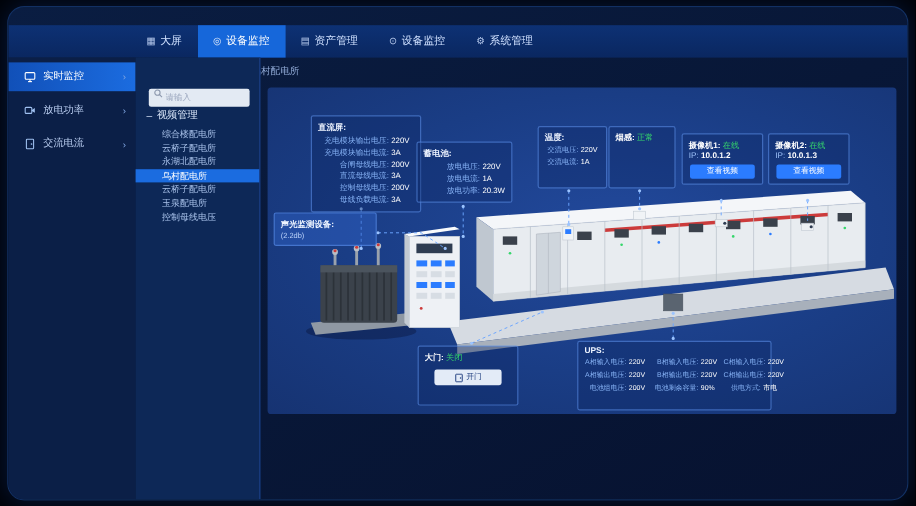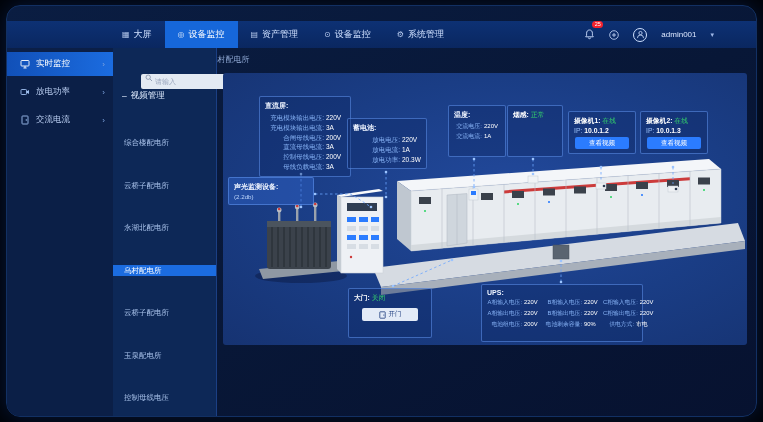--- a/index.html
+++ b/index.html
@@ -24,27 +24,27 @@
   .breadcrumb{position:absolute;left:114px;top:46px;height:14px;display:flex;align-items:center;gap:5px;font-size:8px;color:#93acd8;}
   
   .sidebar{position:absolute;left:0;top:42px;bottom:0;width:106px;background:#0b1f47;}
   .side-item{height:24px;display:flex;align-items:center;gap:6px;padding:0 8px 0 13px;font-size:8.5px;color:#b9cdf0;cursor:pointer;margin-top:4px;}
   .side-item svg{flex:0 0 auto;}
   .side-item .grow{flex:1;}
   .side-item .chev{font-size:8px;color:#7fa4e0;}
   .side-item.active{background:linear-gradient(90deg,#1150b8,#1b6ce0);color:#fff;}
   
   .treepanel{position:absolute;left:106px;top:42px;bottom:0;width:104px;background:#0d2857;border-right:1px solid #1b3f84;}
-  .search-wrap{position:absolute;left:11px;top:22px;width:84px;height:15px;margin-left:17px;}
+  .search-wrap{position:absolute;left:11px;top:22px;width:84px;height:15px;}
   .search-wrap input{width:100%;height:100%;border:none;border-radius:2px;background:#e3eaf3;font-size:7px;padding:0 3px 0 14px;color:#44506b;outline:none;}
   .search-wrap input::placeholder{color:#9aa6bd;}
   .search-wrap svg{position:absolute;left:4px;top:4px;}
   .tree-group{position:absolute;left:9px;top:42px;font-size:8.5px;color:#dce8fb;display:flex;gap:4px;align-items:center;cursor:pointer;}
   .tree-list{position:absolute;left:0;top:58px;width:100%;}
-  .tree-item{height:11.5px;line-height:11.5px;font-size:7.5px;color:#a9c2ea;padding-left:11px;white-space:nowrap;cursor:pointer;margin-top:31px;}
+  .tree-item{height:11.5px;line-height:11.5px;font-size:7.5px;color:#a9c2ea;padding-left:22px;white-space:nowrap;cursor:pointer;}
   .tree-item.selected{background:#1b6ce0;color:#fff;}
   
   .main{position:absolute;left:216px;top:67px;width:524px;height:272px;border-radius:3px;
     background:radial-gradient(ellipse at 55% 45%,#22499c 0%,#1a3d85 55%,#163372 100%);}
   .scene{position:absolute;left:0;top:0;width:524px;height:272px;}
   
   .dp{position:absolute;border:1px solid rgba(96,150,240,.55);background:rgba(13,40,100,.38);border-radius:2px;padding:4px 5px;color:#fff;}
   .dp .t{font-size:7px;font-weight:bold;color:#eef4ff;margin-bottom:2px;white-space:nowrap;}
   .row{display:flex;font-size:6.5px;line-height:9.8px;white-space:nowrap;}
   .row .l{flex:1;text-align:right;color:#86b2f5;}
@@ -81,43 +81,20 @@
       </div>
       <div class="nav-item">
         <span class="nico">⊙</span>
         <span>设备监控</span>
       </div>
       <div class="nav-item">
         <span class="nico">⚙</span>
         <span>系统管理</span>
       </div>
     </div>
-    <div class="nav-right">
-      <span class="bell-wrap">
-        <svg width="11" height="11" viewBox="0 0 11 11">
-            <path d="M5.5 1 C3.6 1 2.6 2.4 2.6 4.2 L2.6 6.4 L1.7 7.8 L9.3 7.8 L8.4 6.4 L8.4 4.2 C8.4 2.4 7.4 1 5.5 1 Z" fill="none" stroke="#cfe0ff" stroke-width="0.9"></path>
-            <path d="M4.4 8.6 a1.1 1.1 0 0 0 2.2 0" fill="none" stroke="#cfe0ff" stroke-width="0.9"></path>
-          </svg>
-        <span class="badge">25</span>
-      </span>
-      <span>
-        <svg width="10" height="10" viewBox="0 0 10 10">
-            <circle cx="5" cy="5" r="4.3" fill="none" stroke="#cfe0ff" stroke-width="0.8"></circle>
-            <path d="M3 5 h4 M5 3 v4" stroke="#cfe0ff" stroke-width="0.8"></path>
-          </svg>
-      </span>
-      <span class="avatar">
-        <svg width="9" height="9" viewBox="0 0 10 10">
-            <circle cx="5" cy="3.4" r="1.8" fill="none" stroke="#cfe0ff" stroke-width="0.9"></circle>
-            <path d="M1.6 9 a3.4 3.4 0 0 1 6.8 0" fill="none" stroke="#cfe0ff" stroke-width="0.9"></path>
-          </svg>
-      </span>
-      <span class="uname">admin001</span>
-      <span class="caret">▾</span>
-    </div>
 
     <div class="breadcrumb">
       <span>设备监控</span>
       <span>/</span>
       <span>实时监控</span>
       <span>/</span>
       <span>乌村配电所</span>
     </div>
 
     <div class="sidebar">

